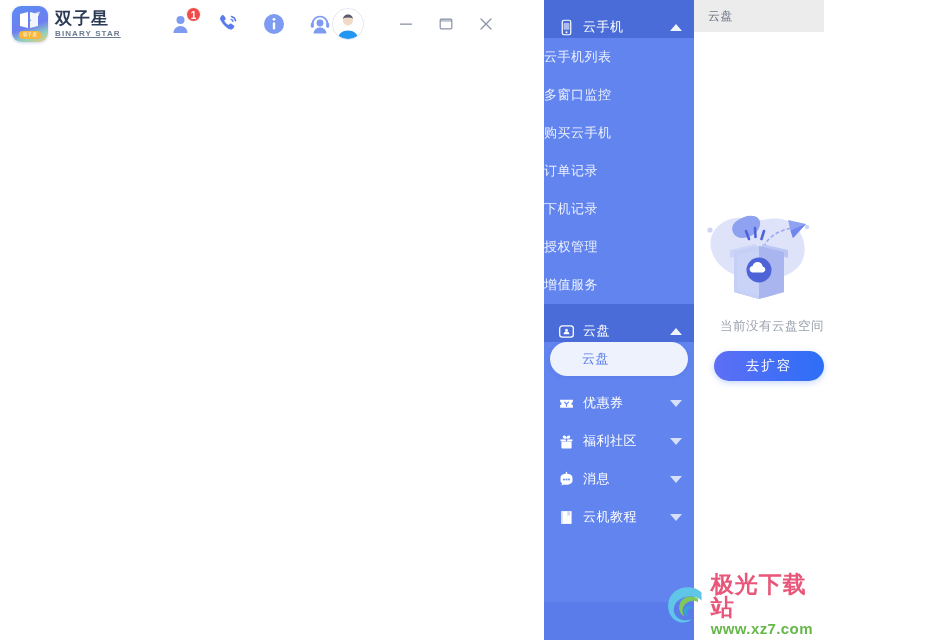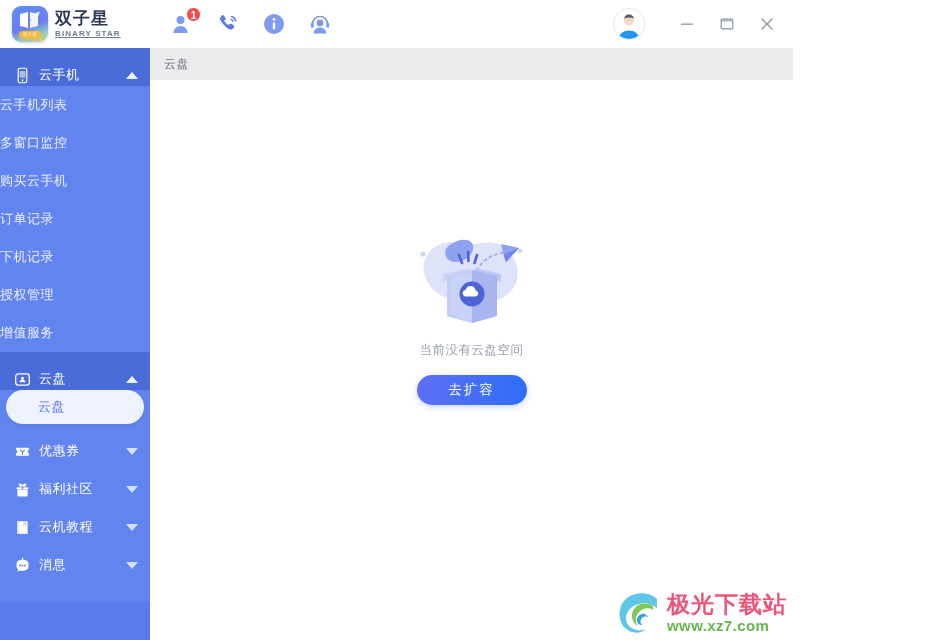--- a/index.html
+++ b/index.html
@@ -5,22 +5,23 @@
 <style>
   * { box-sizing: border-box; margin: 0; padding: 0; }
   html, body {
     width: 940px; height: 640px;
     font-family: "Liberation Sans", "DejaVu Sans", sans-serif;
     overflow: hidden; background: #ffffff;
   }
   #app {
     position: relative;
     width: 793px; height: 640px;
-    display: flex; flex-direction: column;
+    display: flex; 
     background: #ffffff;
+    gap: 32px;
   }
 
   
   .titlebar {
     height: 48px; flex: 0 0 48px;
     display: flex; align-items: center;
     background: #ffffff;
     position: relative; z-index: 5;
   }
   .brand {
@@ -138,21 +139,21 @@
     padding-left: 14px;
     font-size: 12px; color: #6d7588;
     letter-spacing: .4px;
   }
   .content {
     flex: 1 1 auto; position: relative;
     display: flex; align-items: center; justify-content: center;
     background: #ffffff;
   }
   .empty {
-    display: flex; flex-direction: column; align-items: center;
+    display: flex; flex-direction: column; align-items: flex-end;
     transform: translateY(-46px);
   }
   .empty-illus { width: 130px; height: 108px; }
   .empty-text {
     margin-top: 10px; font-size: 12.5px; color: #9aa0ad; letter-spacing: .5px;
   }
   .cta {
     margin-top: 16px;
     width: 110px; height: 30px;
     border: none; border-radius: 15px;
@@ -330,36 +331,36 @@
                 <path d="M3 7.5h14v2.2H3z" fill="#fff"></path>
                 <path d="M4 10h12v7.2a1 1 0 0 1-1 1H5a1 1 0 0 1-1-1z" fill="#fff"></path>
                 <path d="M6.3 3.2c1.6-1 3.2.3 3.7 2.2.5-1.9 2.1-3.2 3.7-2.2 1.3.8 1 3-1.4 3.6H7.7C5.3 6.2 5 4 6.3 3.2z" fill="#fff"></path>
                 <path d="M10 5.8 L11.2 8 L10 10.2 L8.8 8 Z" fill="#6184ef"></path>
               </svg></span>
             <span class="s-label">福利社区</span>
             <span class="chev down"></span>
           </div>
           <div class="sec-head">
             <span class="s-ico"><svg viewBox="0 0 20 20">
-                <path d="M4 2.5h12v15H4z" fill="#fff"></path>
-                <path d="M11 2.5h3.2v6L12.6 7 11 8.5z" fill="#cdd8fb"></path>
-                <path d="M4 2.5h1.8v15H4z" fill="#dfe6fd"></path>
-              </svg></span>
-            <span class="s-label">云机教程</span>
-            <span class="chev down"></span>
-          </div>
-          <div class="sec-head">
-            <span class="s-ico"><svg viewBox="0 0 20 20">
                 <path d="M3 7.6c0-2.5 3.1-4.4 7-4.4s7 1.9 7 4.4v4.2c0 2.5-3.1 4.4-7 4.4-1.1 0-2.2-.15-3.1-.42L4 17.1l.8-2.6C3.7 13.7 3 12.8 3 11.8z" fill="#fff"></path>
                 <circle cx="7" cy="10" r="1.15" fill="#6184ef"></circle>
                 <circle cx="10" cy="10" r="1.15" fill="#6184ef"></circle>
                 <circle cx="13" cy="10" r="1.15" fill="#6184ef"></circle>
                 <path d="M10 3.2V1.4" stroke="#fff" stroke-width="1.3" stroke-linecap="round"></path>
               </svg></span>
             <span class="s-label">消息</span>
+            <span class="chev down"></span>
+          </div>
+          <div class="sec-head">
+            <span class="s-ico"><svg viewBox="0 0 20 20">
+                <path d="M4 2.5h12v15H4z" fill="#fff"></path>
+                <path d="M11 2.5h3.2v6L12.6 7 11 8.5z" fill="#cdd8fb"></path>
+                <path d="M4 2.5h1.8v15H4z" fill="#dfe6fd"></path>
+              </svg></span>
+            <span class="s-label">云机教程</span>
             <span class="chev down"></span>
           </div>
         </div>
       <div class="sb-foot"></div>
     </nav>
 
     <main class="main">
 
       <div class="crumbbar">
         <span>云盘</span>

